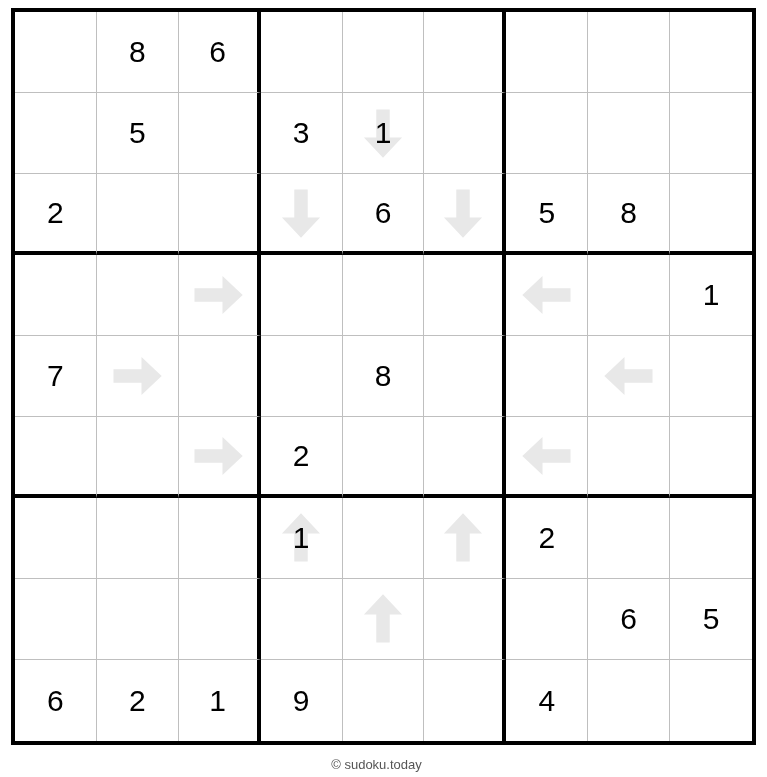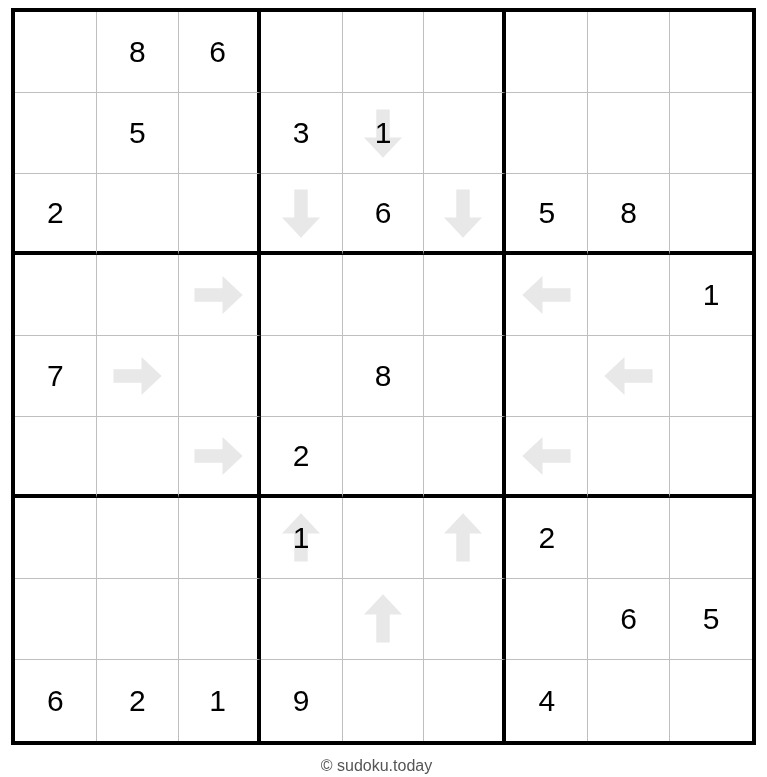--- a/index.html
+++ b/index.html
@@ -70,21 +70,21 @@
   .arrow.dir-down svg { transform: rotate(90deg); }
   .arrow.dir-left svg { transform: rotate(180deg); }
   .arrow.dir-right svg { transform: rotate(0deg); }
 
   #footer {
     position: absolute;
     left: 0;
     top: 757px;
     width: 753px;
     text-align: center;
-    font-size: 16px;
+    font-size: 13px;
     color: #555555;
     font-family: "Liberation Sans", sans-serif;
   }
 </style>
 </head>
 <body>
 
 <div id="page">
 
   <div id="board">

